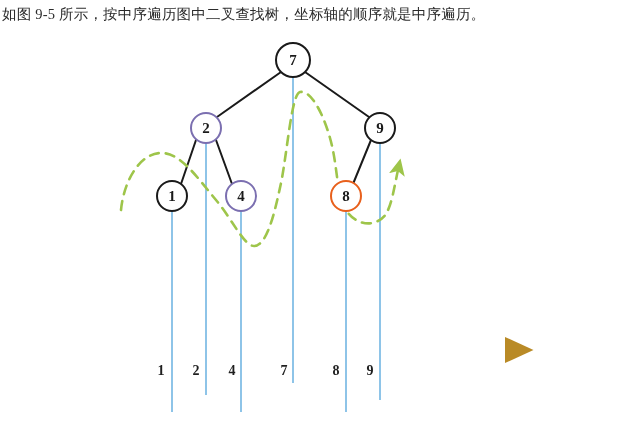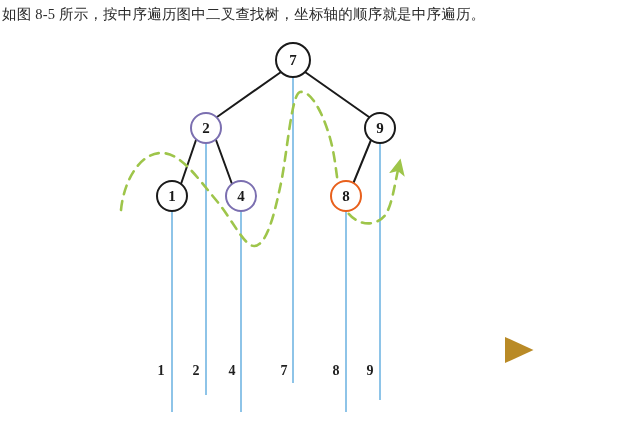--- a/index.html
+++ b/index.html
@@ -53,21 +53,21 @@
     font-weight: bold;
     font-size: 14px;
     fill: #1f1f1f;
   }
 </style>
 </head>
 <body>
 
 <div id="figure-root">
 
-  <div id="caption-text">如图 8-5 所示，按中序遍历图中二叉查找树，坐标轴的顺序就是中序遍历。</div>
+  <div id="caption-text">如图 9-5 所示，按中序遍历图中二叉查找树，坐标轴的顺序就是中序遍历。</div>
 
   <svg id="figure-svg" viewBox="0 0 631 394">
 
     <defs>
       <linearGradient id="axisGradient" x1="0" y1="0" x2="1" y2="0">
         <stop offset="0%" stop-color="#9d7320"></stop>
         <stop offset="18%" stop-color="#d8a92e"></stop>
         <stop offset="42%" stop-color="#f4cc40"></stop>
         <stop offset="62%" stop-color="#f3c93c"></stop>
         <stop offset="85%" stop-color="#c89428"></stop>

